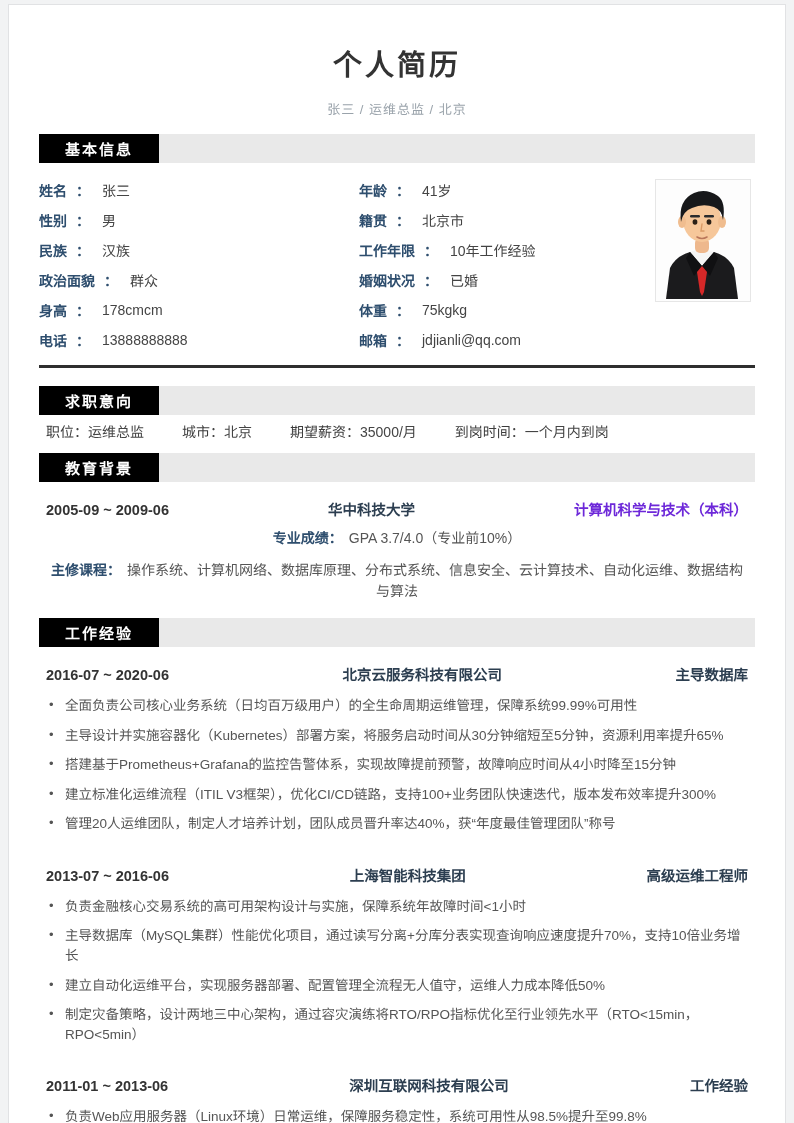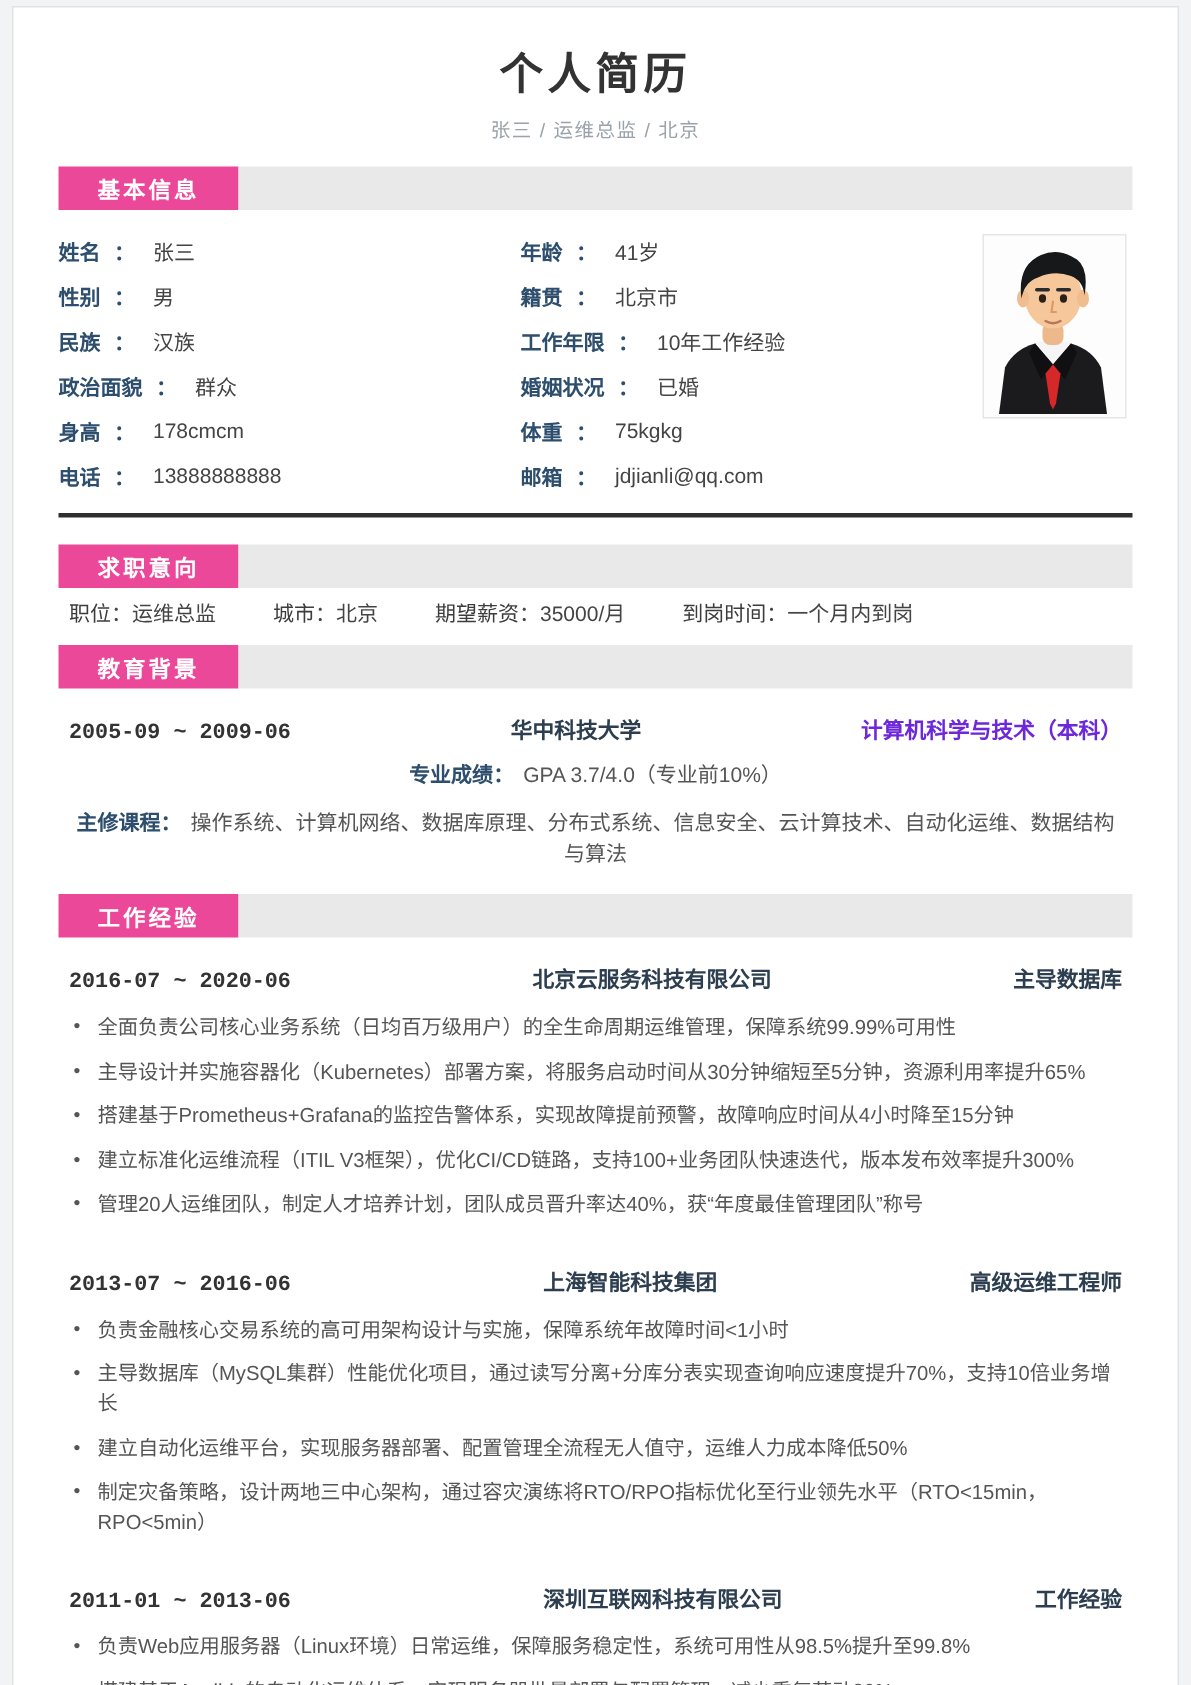--- a/index.html
+++ b/index.html
@@ -14,51 +14,51 @@
     margin:4px auto 5px;
     background:#ffffff;
     border:1px solid #e1e2e4;
     box-sizing:border-box;
     padding:0 30px 20px;
     position:relative;
   }
   
   .header{text-align:center;padding:20px 0 16px;}
   .resume-title{
-    margin:0;font-size:29px;font-weight:bold;color:#333333;letter-spacing:3px;
+    margin:16px;font-size:29px;font-weight:bold;color:#333333;letter-spacing:3px;
   }
   .resume-subtitle{margin-top:9px;font-size:13px;color:#9aa3ab;letter-spacing:1px;}
   
   .sec-row{display:flex;height:29px;}
   .badge{
-    background:#ec4899;color:#ffffff;font-size:15px;font-weight:bold;
+    background:#000000;color:#ffffff;font-size:15px;font-weight:bold;
     display:flex;align-items:center;padding:0 26px;letter-spacing:2px;flex:0 0 auto;
   }
   .bar{flex:1;background:#e9e9e9;}
   
   .basic-body{position:relative;padding:12px 0 6px;}
-  .basic-grid{display:grid;grid-template-columns:308px 1fr;column-gap:0;}
+  .basic-grid{display:grid;grid-template-columns:308px 1fr;column-gap:12px;}
   .field{height:30px;display:flex;align-items:center;font-size:14px;white-space:nowrap;}
   .field .lbl{font-weight:bold;color:#2e4e6e;}
   .field .colon{color:#2e4e6e;margin:0 12px 0 9px;font-weight:bold;}
   .field .val{color:#444444;}
   .photo-frame{
     position:absolute;right:4px;top:16px;width:94px;height:121px;
     background:#fdfdfd;border:1px solid #e6e6e6;overflow:hidden;
   }
   .divider{border-top:3px solid #2f2f2f;margin-top:10px;}
   .gap-sm{height:12px;}
   
   .intent-row{display:flex;gap:38px;padding:6px 7px 12px;font-size:14px;color:#444;white-space:nowrap;}
   .intent-item .lbl{color:#3c3c3c;}
   .intent-item .val{color:#444;}
   
   .line-header{
     display:flex;justify-content:space-between;align-items:baseline;
-    font-weight:bold;font-size:14.5px;padding:16px 7px 2px;font-family:Liberation Mono, monospace;
+    font-weight:bold;font-size:14.5px;padding:16px 7px 2px;
   }
   .line-header .period{color:#333333;flex:0 0 auto;}
   .line-header .mid{color:#2c3e50;flex:1;text-align:center;}
   .line-header .right{color:#2c3e50;flex:0 0 auto;}
   .info-line{padding:7px 7px 4px;font-size:14px;color:#555555;line-height:1.5;text-align:center;}
   .info-line .lbl{font-weight:bold;color:#2e4e6e;}
   .info-line .colon{font-weight:bold;color:#2e4e6e;margin-right:6px;}
   
   ul.bullets{list-style:none;margin:6px 0 14px;padding:0 7px;}
   ul.bullets li{

